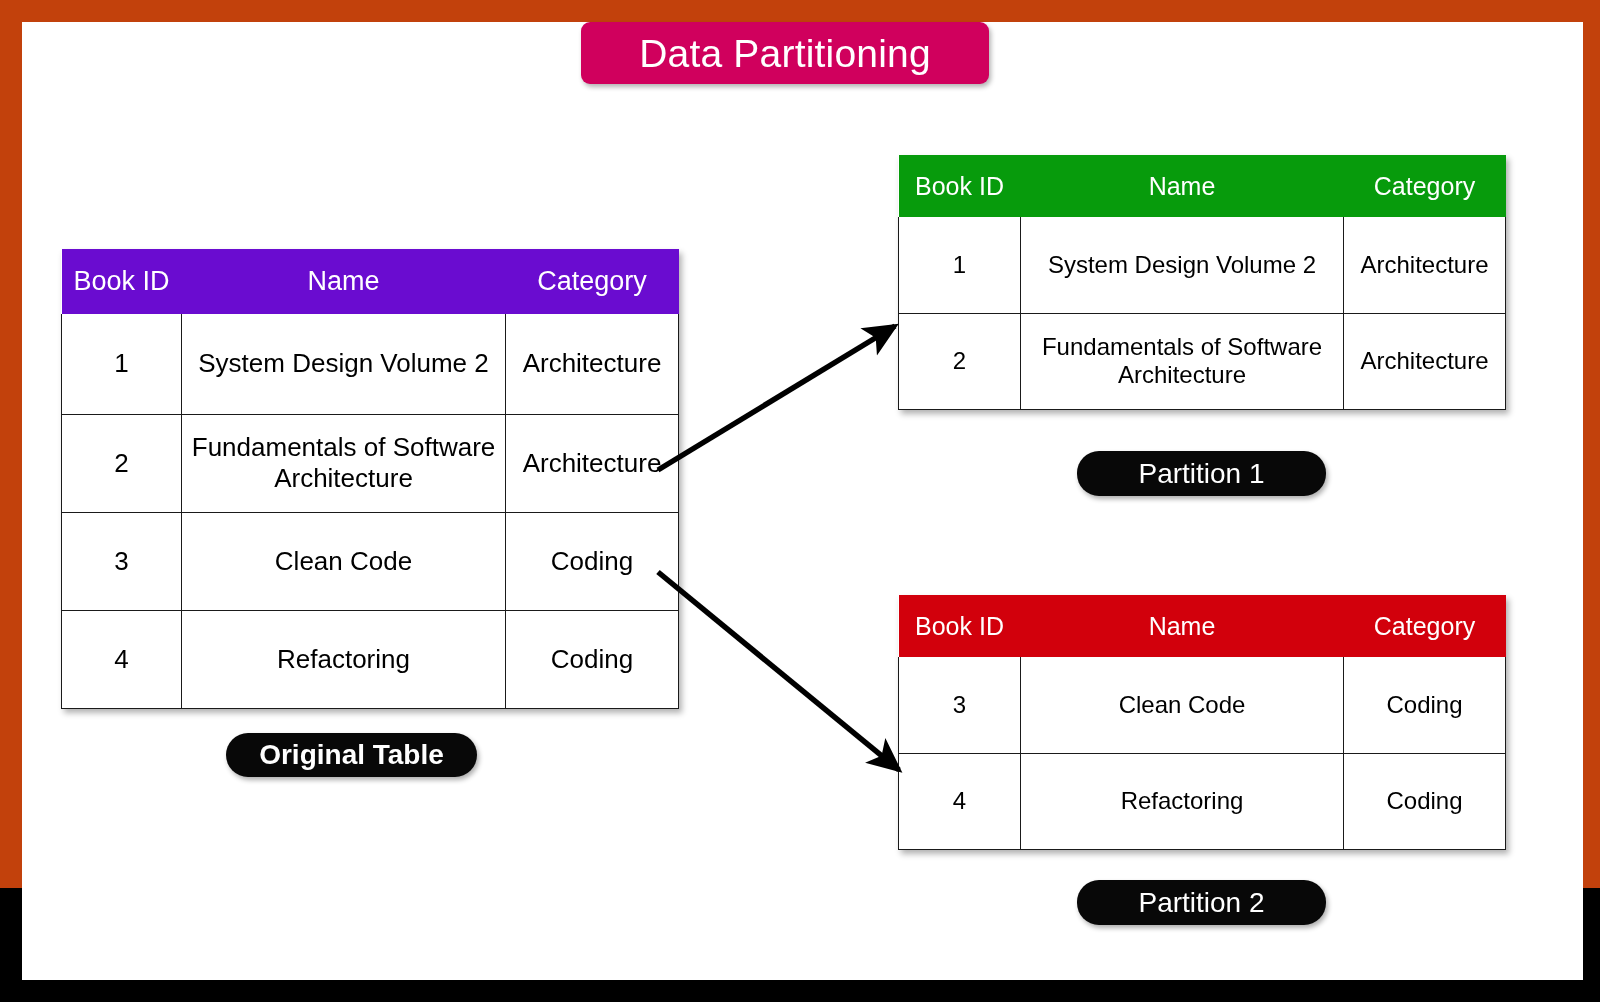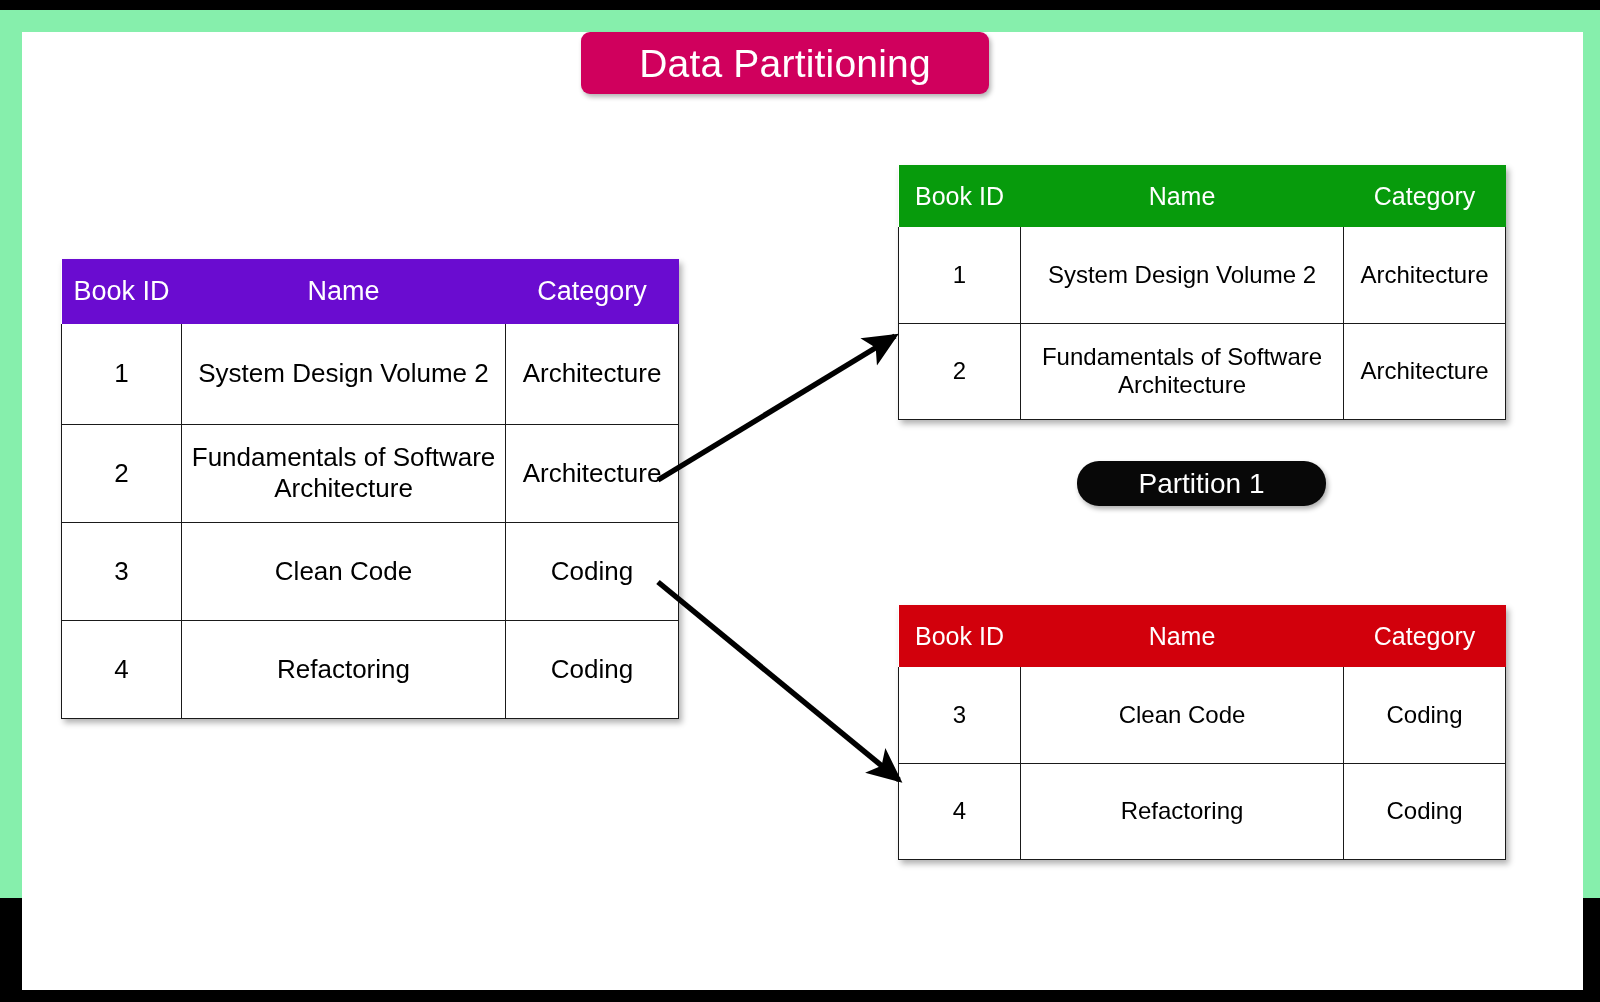--- a/index.html
+++ b/index.html
@@ -9,24 +9,24 @@
   }
   body {
     width: 1600px;
     height: 1002px;
     overflow: hidden;
     font-family: "Liberation Sans", sans-serif;
   }
 
   #canvas {
     position: absolute;
-    left: 0; top: 10px;
+    left: 0; top: 0;
     width: 1600px;
     height: 888px;
-    background: #86efac;
+    background: #c2410c;
   }
 
   #page {
     position: absolute;
     left: 22px;
     top: 22px;
     width: 1561px;
     height: 958px;
     background: #ffffff;
   }
@@ -196,20 +196,23 @@
           <td>Coding</td>
         </tr>
         <tr>
           <td>4</td>
           <td>Refactoring</td>
           <td>Coding</td>
         </tr>
       </tbody>
     </table>
 
+    <div class="pill" id="original-label">
+      <span>Original Table</span>
+    </div>
 
     <table class="tbl ptbl" id="partition1-table">
       <colgroup>
         <col class="col-id-p">
           <col class="col-name-p">
           <col class="col-cat-p">
       </colgroup>
       <thead>
         <tr>
           <th>Book ID</th>
@@ -255,20 +258,23 @@
           <td>Coding</td>
         </tr>
         <tr>
           <td>4</td>
           <td>Refactoring</td>
           <td>Coding</td>
         </tr>
       </tbody>
     </table>
 
+    <div class="pill" id="partition2-label">
+      <span>Partition 2</span>
+    </div>
 
     <svg id="arrows" viewBox="0 0 1561 958">
       <defs>
         <marker id="ah" markerWidth="7" markerHeight="7" refX="5.6" refY="3.2" orient="auto" markerUnits="strokeWidth">
           <path d="M0,0.3 L6.4,3.2 L0,6.1 L1.5,3.2 Z" fill="#000000"></path>
         </marker>
       </defs>
       <line x1="636" y1="448" x2="873" y2="304" stroke="#000000" stroke-width="5.5" marker-end="url(#ah)"></line>
       <line x1="636" y1="550" x2="877" y2="748" stroke="#000000" stroke-width="5.5" marker-end="url(#ah)"></line>
     </svg>

